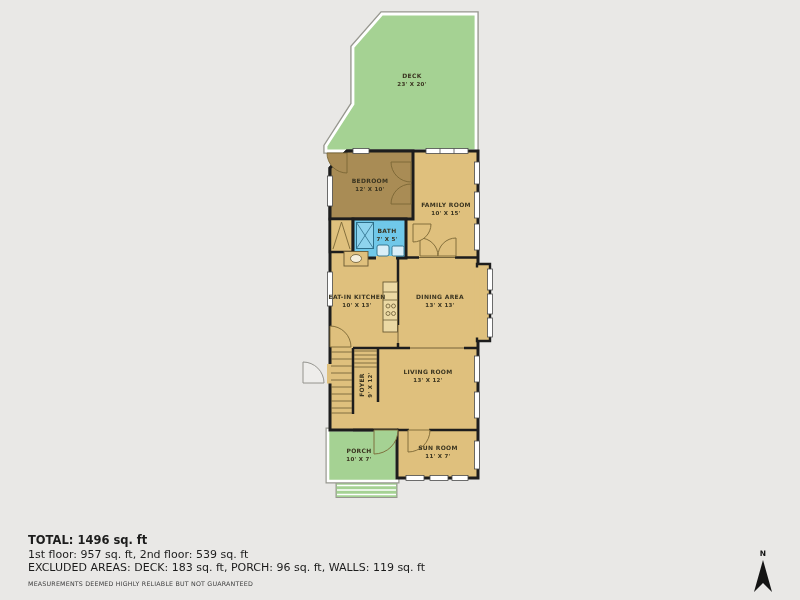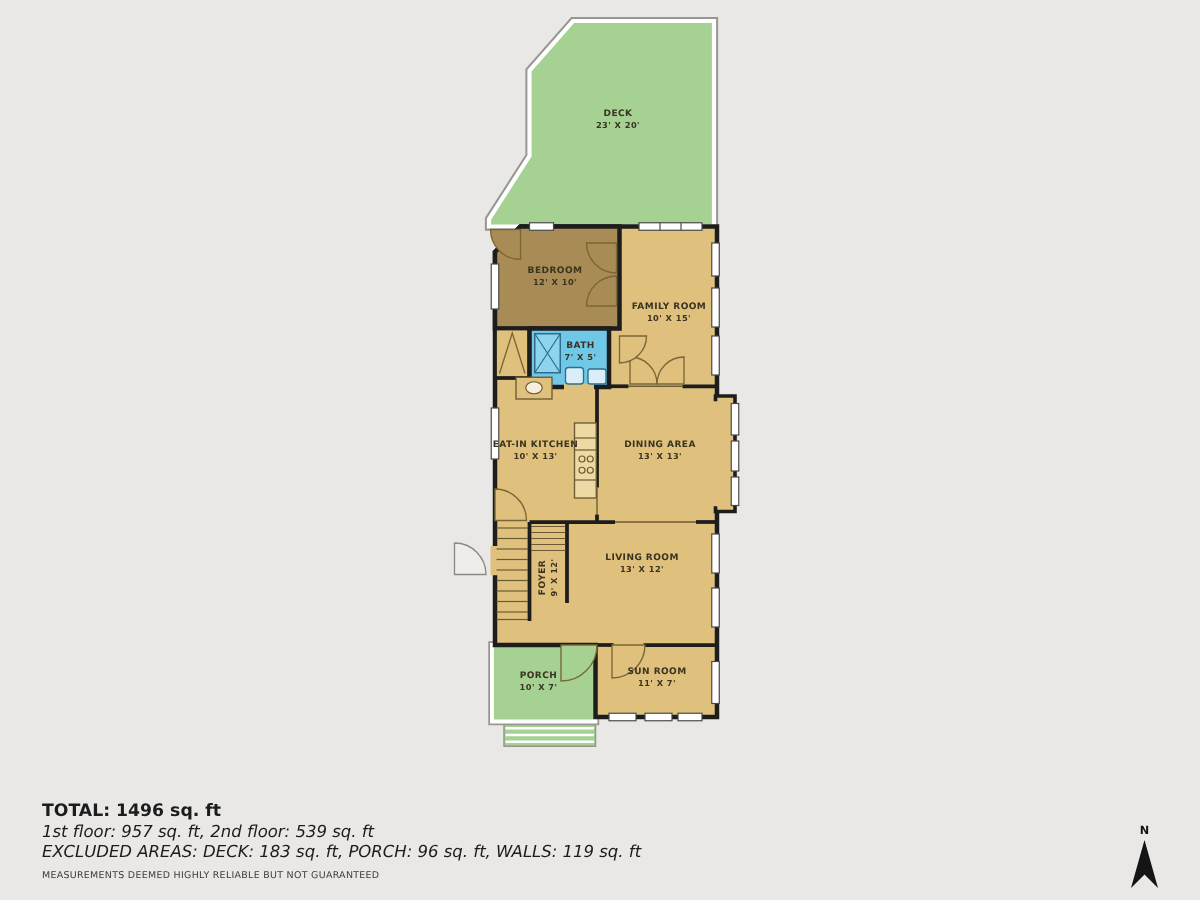--- a/index.html
+++ b/index.html
@@ -30,21 +30,21 @@
   }
   .room-label .dims{font-size:5.5px;font-weight:700;}
   .room-label.rotated{transform:translate(-50%,-50%) rotate(-90deg);}
   
   .footer{
     position:absolute;left:0;right:0;top:533px;text-align:left;
     color:var(--footer-text,#1c1c1c);
     padding-left:28px;
   }
   .footer .total{font-size:11.5px;font-weight:700;margin-bottom:1px;}
-  .footer .floors,.footer .excluded{font-size:11px;line-height:1.2;font-style:italic;}
+  .footer .floors,.footer .excluded{font-size:11px;line-height:1.2;}
   .footer .disclaimer{font-size:6.3px;color:#3c3c3c;margin-top:6px;letter-spacing:0.2px;}
   
   .compass-n{
     position:absolute;left:763px;top:549px;transform:translate(-50%,0);
     font-size:7.5px;font-weight:700;color:#141414;
   }
 </style>
 </head>
 <body>
 

